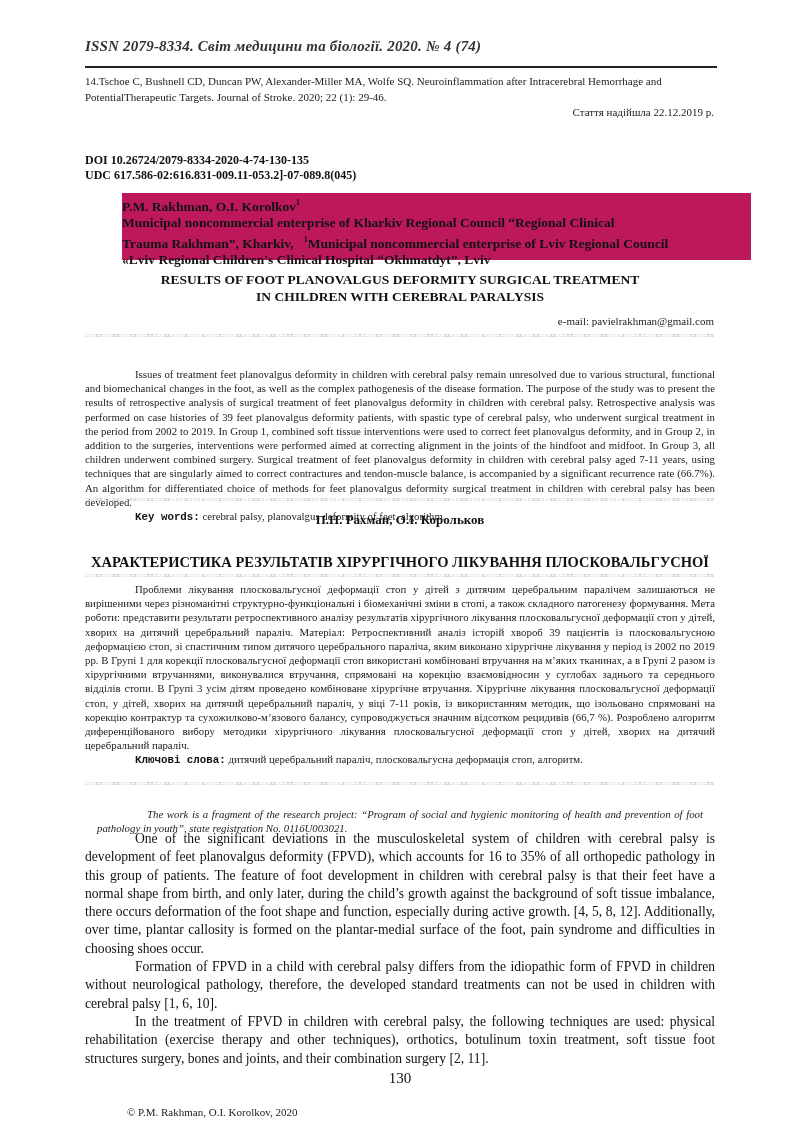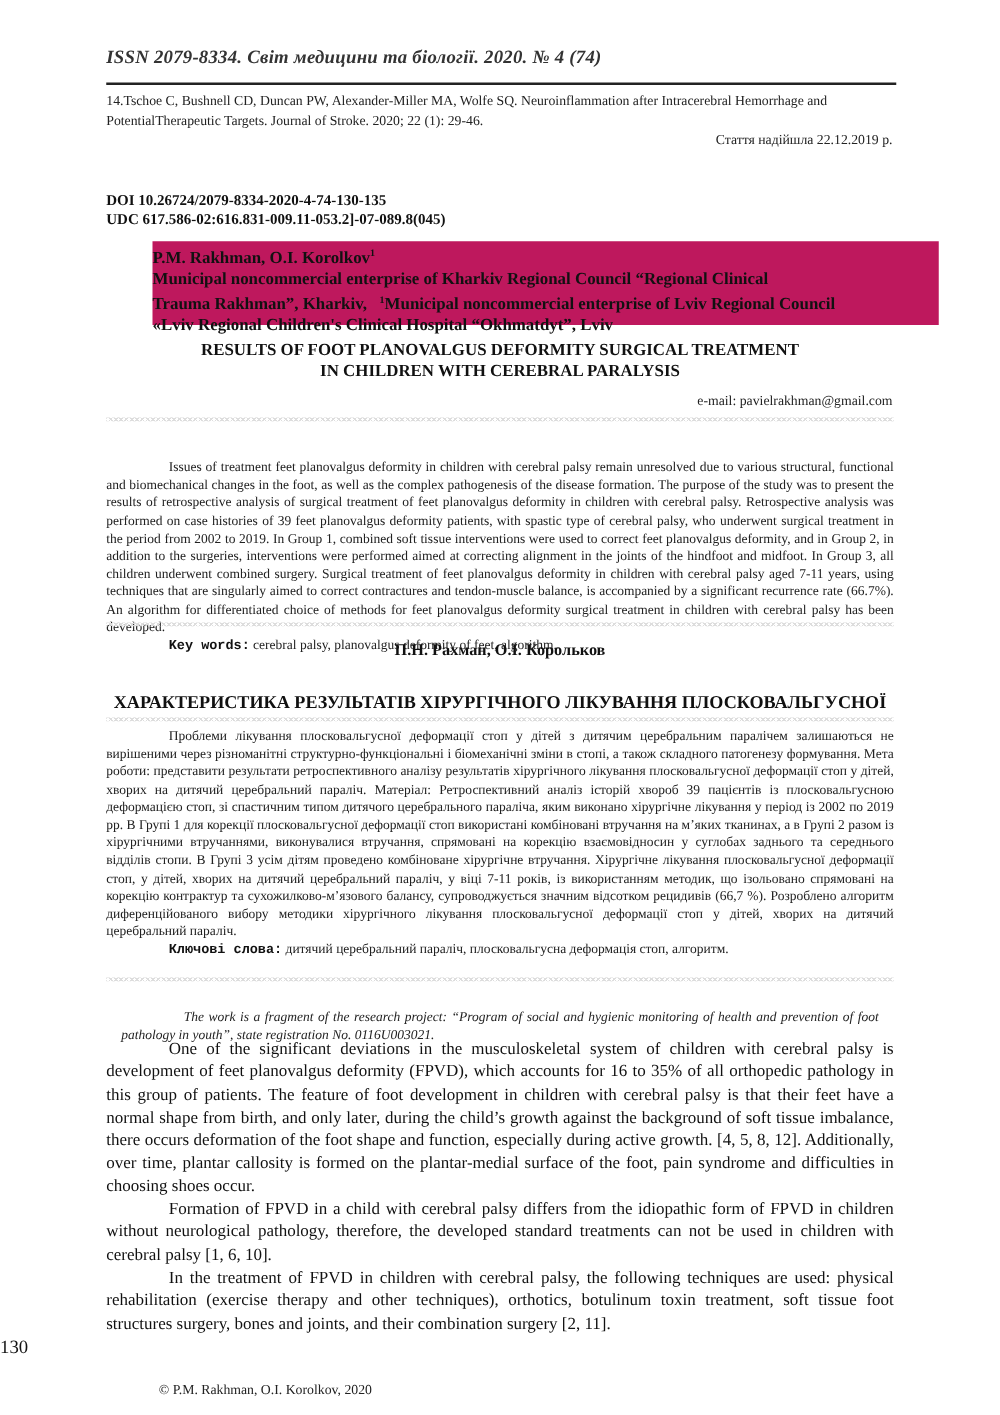--- a/index.html
+++ b/index.html
@@ -68,21 +68,21 @@
   .funding p { margin: 12px; text-indent: 50px; }
   .body-text {
     position: absolute; top: 830px; left: 85px; width: 630px;
     font-size: 13.6px; line-height: 18.3px; text-align: justify; color: #111;
   }
   .body-text p { margin: 0; text-indent: 50px; }
   .copyright {
     position: absolute; top: 1058px; left: 127px; font-size: 11px; color: #222; margin-top: 48px;
   }
   .page-num {
-    position: absolute; top: 1070px; left: 0; width: 800px; 
+    position: absolute; top: 1070px; left: 0; width: 800px; text-align: center;
     font-size: 15px; color: #111;
   }
 </style>
 </head>
 <body>
 
 <div class="header">ISSN 2079-8334. Світ медицини та біології. 2020. № 4 (74)</div>
 <div class="header-rule"></div>
 
 <div class="prev-ref">14.Tschoe C, Bushnell CD, Duncan PW, Alexander-Miller MA, Wolfe SQ. Neuroinflammation after Intracerebral Hemorrhage and PotentialTherapeutic Targets. Journal of Stroke. 2020; 22 (1): 29-46.</div>

